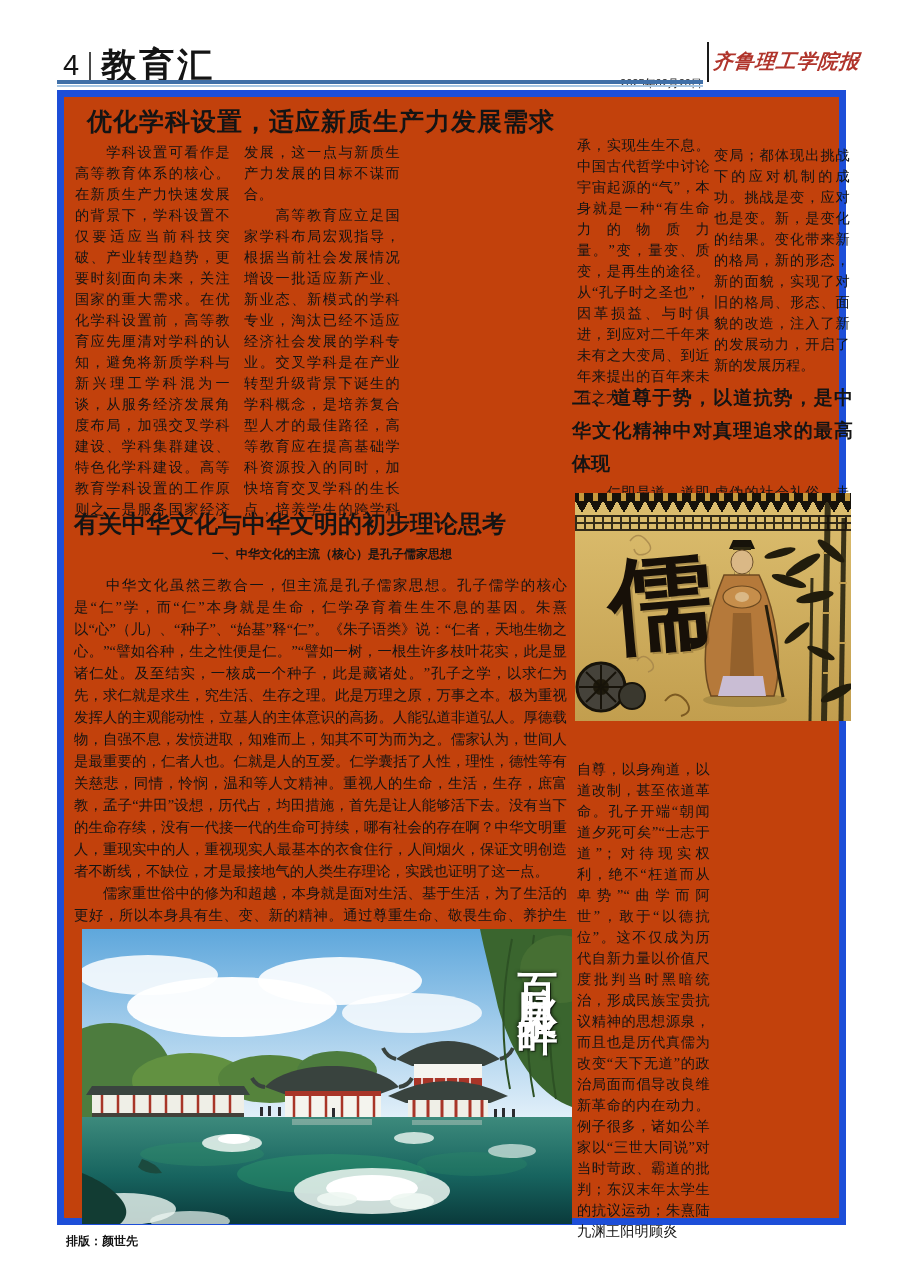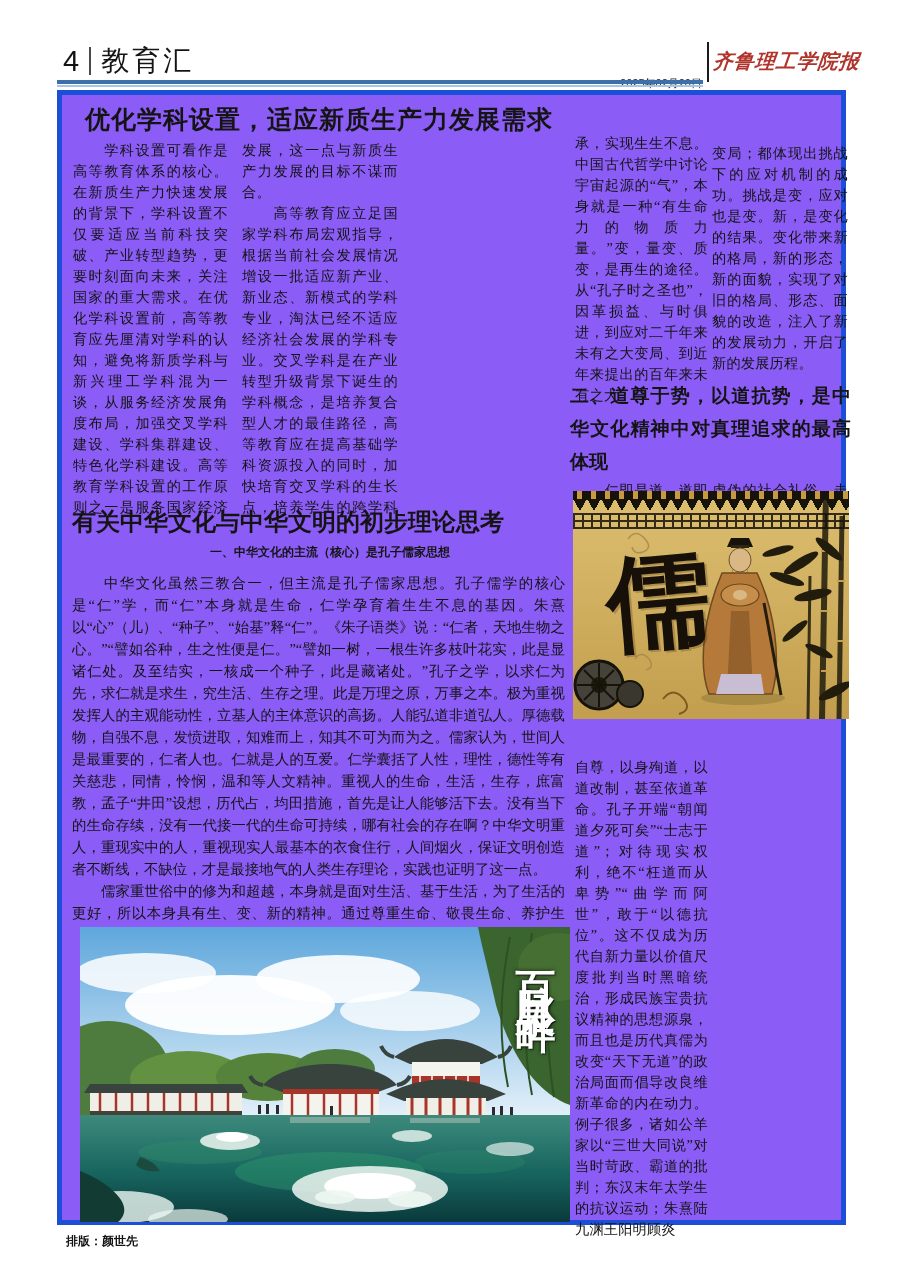--- a/index.html
+++ b/index.html
@@ -7,32 +7,32 @@
   .page {
     position:relative; width:900px; height:1267px; background:#fff;
     font-family:"Liberation Serif","DejaVu Serif",serif; color:#141414; overflow:hidden;
   }
   
   .hdr { position:absolute; left:57px; top:36px; width:790px; height:50px; }
   .hdr-left { position:absolute; left:6px; top:6px; display:flex; align-items:center; gap:10px;
               font-family:"Liberation Sans","DejaVu Sans",sans-serif; }
   .page-num { font-size:29px; font-weight:400; }
   .hdr-bar { width:2px; height:28px; background:#4a4a4a; }
-  .section-name { font-size:28px; font-weight:normal; letter-spacing:3px; }
+  .section-name { font-size:35px; font-weight:bold; letter-spacing:3px; }
   .hdr-meta { position:absolute; left:470px; top:5px; width:175px; text-align:right;
               font-size:11px; line-height:16px; font-family:"Liberation Sans","DejaVu Sans",sans-serif; color:#222;margin-top:34px; }
   .hdr-sep { position:absolute; left:650px; top:6px; width:2px; height:40px; background:#1a1a1a; }
   .masthead { position:absolute; left:656px; top:12px; width:134px; text-align:center;
               font-size:20px; font-weight:bold; font-style:italic; color:#b0342b;
               letter-spacing:1px; transform:skewX(-6deg); white-space:nowrap; }
   .rule-blue  { position:absolute; left:57px; top:80px; width:646px; height:4px; background:#3f6fa8; }
   .rule-blue2 { position:absolute; left:57px; top:85px; width:646px; height:2px; background:#a6c6e4; }
   
   .box { position:absolute; left:57px; top:90px; width:789px; height:1135px;
-         border:5px solid #1d4ed8; background:#8b5cf6; }
+         border:7px solid #1d4ed8; background:#c2410c; }
   .jt { text-align:justify; white-space:pre-line; }
   .ncol { font-size:14.2px; line-height:21px; letter-spacing:.2px; }
   
   .a1-title { position:absolute; left:10px; top:8px; width:494px; text-align:center;
               font-family:"Liberation Sans","DejaVu Sans",sans-serif; font-weight:bold;
               font-size:25px; letter-spacing:1px; }
   .a1c { position:absolute; top:45px; width:155px; height:378px; overflow:hidden; }
   .a1c1 { left:11px; } .a1c2 { left:180px; width:156px; } .a1c3 { left:349px; width:152px; }
   
   .a2-title { position:absolute; left:10px; top:411px; width:494px; text-align:left;

